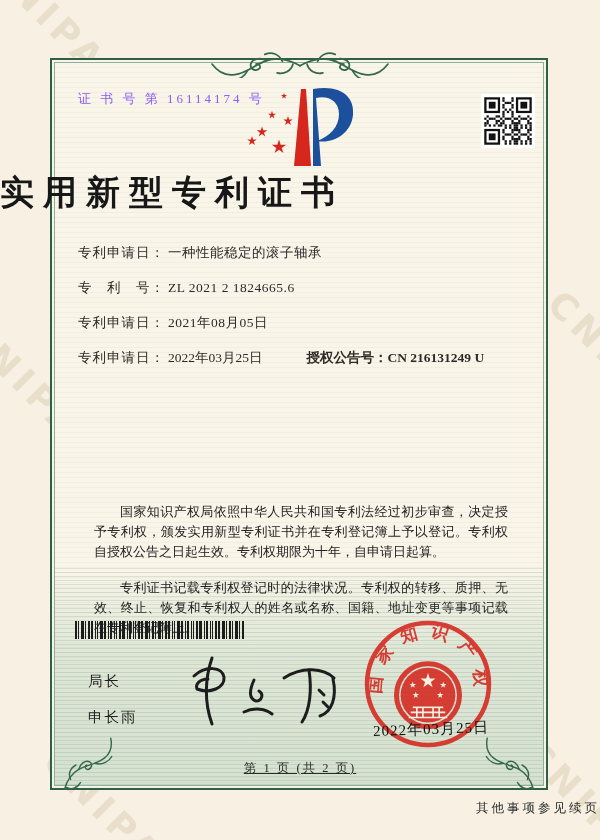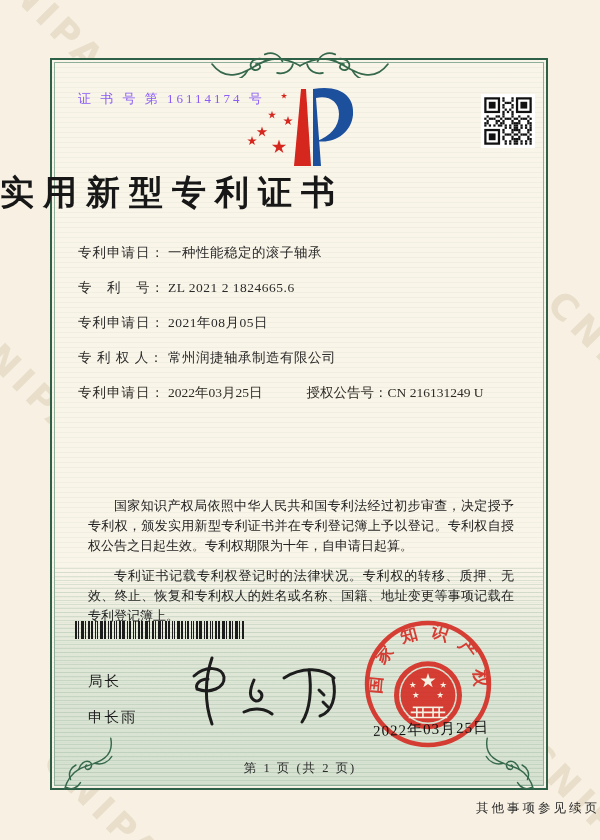--- a/index.html
+++ b/index.html
@@ -54,43 +54,43 @@
     position:absolute;left:0;right:0;top:170px;
     text-align:left;font-size:34px;font-weight:bold;
     letter-spacing:9px;color:#171717;
   }
   
   .fields{position:absolute;left:78px;top:244px;width:450px;}
   .field-row{height:35px;font-size:13.5px;color:#2b2b2b;white-space:nowrap;}
   .field-label{display:inline-block;min-width:90px;letter-spacing:1px;}
   .field-value{letter-spacing:0.5px;}
   .grant-row{height:35px;font-size:13.5px;white-space:nowrap;}
-  .grant-no{margin-left:44px;}
+  .grant-no{margin-left:44px;font-weight:bold;}
   
   .body-text{
     position:absolute;left:78px;top:486px;width:446px;
     font-size:13px;line-height:20px;color:#222;
     text-align:justify;
   }
-  .body-text p{margin:10px;text-indent:2em;}
+  .body-text p{margin:16px;text-indent:2em;}
   
   .barcode{position:absolute;left:75px;top:621px;}
   .signer{position:absolute;left:88px;top:672px;font-size:14.5px;letter-spacing:2px;color:#1f1f1f;}
   .signer div{margin-bottom:17px;}
   .signature{position:absolute;left:172px;top:648px;}
   .seal{position:absolute;left:362px;top:618px;width:132px;height:132px;}
   .seal-date{
     position:absolute;left:356px;top:720px;width:150px;
     font-size:15px;letter-spacing:1px;color:#111;text-align:center;
     transform:rotate(-2deg);
   }
   
   .page-no{
     position:absolute;left:0;right:0;top:760px;
-    text-align:center;font-size:12.5px;letter-spacing:2px;color:#2b2b2b;
+    text-align:center;font-size:12.5px;letter-spacing:2px;color:#2b2b2b;text-decoration:underline;
   }
   .cont-note{
     position:absolute;left:0;right:0;top:800px;
     text-align:right;font-size:12.5px;letter-spacing:3px;color:#2b2b2b;
   }
 </style>
 </head>
 <body>
 
 <div class="page">
@@ -286,23 +286,20 @@
   <div class="fields">
     <div class="field-row">
       <span class="field-label">专利申请日：</span><span class="field-value">一种性能稳定的滚子轴承</span>
     </div>
     <div class="field-row">
       <span class="field-label">专　利　号：</span><span class="field-value">ZL 2021 2 1824665.6</span>
     </div>
     <div class="field-row">
       <span class="field-label">专利申请日：</span><span class="field-value">2021年08月05日</span>
     </div>
-    <div class="field-row">
-      <span class="field-label">专 利 权 人：</span><span class="field-value">常州润捷轴承制造有限公司</span>
-    </div>
     <div class="grant-row">
       <span class="field-label">专利申请日：</span><span>2022年03月25日</span><span class="grant-no"><span>授权公告号：</span><span>CN 216131249 U</span></span>
     </div>
   </div>
 
   <div class="body-text">
     <p>国家知识产权局依照中华人民共和国专利法经过初步审查，决定授予专利权，颁发实用新型专利证书并在专利登记簿上予以登记。专利权自授权公告之日起生效。专利权期限为十年，自申请日起算。</p>
     <p>专利证书记载专利权登记时的法律状况。专利权的转移、质押、无效、终止、恢复和专利权人的姓名或名称、国籍、地址变更等事项记载在专利登记簿上。</p>
   </div>
 

